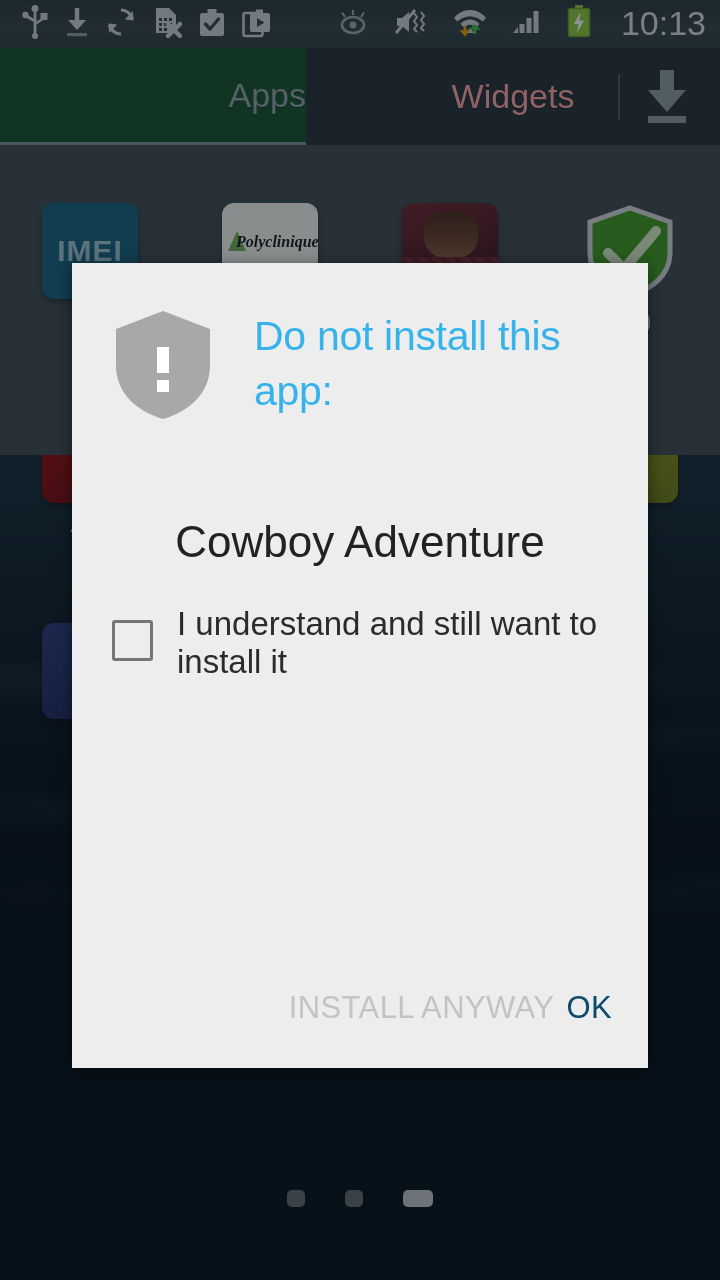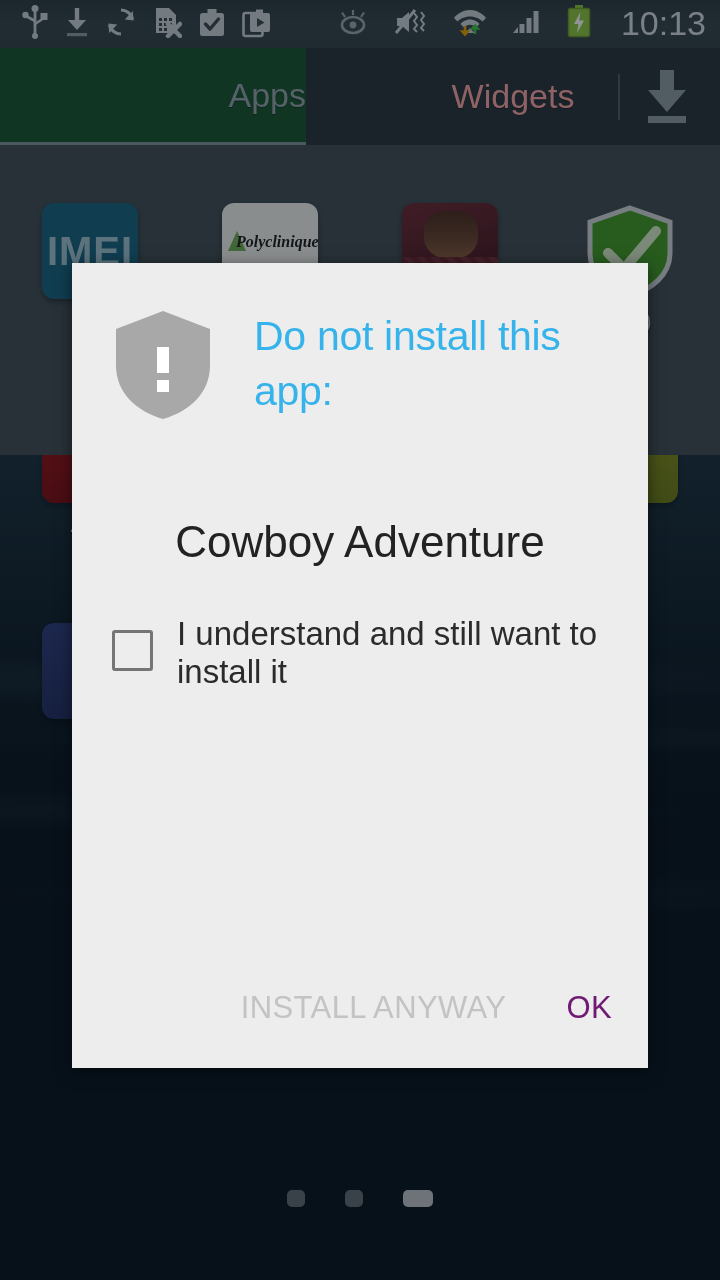--- a/index.html
+++ b/index.html
@@ -168,21 +168,21 @@
     font-size: 22px;
     text-align: center;
     line-height: 1.12;
     text-shadow: 0 1px 2px rgba(0,0,0,0.6);
     width: 176px;
     overflow: hidden;
   }
   .icon-imei {
     background: #14627f;
     color: #9fc4d2;
-    font-size: 40px;
+    font-size: 30px;
     font-weight: bold;
     letter-spacing: 1px;
   }
   .icon-poly {
     background: #f2f2ee;
     position: relative;
   }
   .icon-poly .poly-word {
     font-family: "Liberation Serif", serif;
     font-style: italic;
@@ -311,21 +311,21 @@
     color: #2b2b2b;
     font-size: 33px;
     line-height: 1.16;
     padding: 0 40px;
     margin-top: 112px;
   }
   .dlg-check-row {
     display: flex;
     align-items: flex-start;
     padding: 0 40px 0 40px;
-    margin-top: 48px;
+    margin-top: 38px;
   }
   .checkbox {
     flex: 0 0 auto;
     width: 41px;
     height: 41px;
     border: 3px solid #757575;
     border-radius: 3px;
     background: #ededed;
     margin-top: 15px;
     box-sizing: border-box;
@@ -346,21 +346,21 @@
   .btn {
     background: transparent;
     border: 0;
     font-family: "Liberation Sans", sans-serif;
     font-size: 31px;
     letter-spacing: 0.4px;
     padding: 8px 6px;
     cursor: default;
   }
   .btn-disabled { color: #c3c3c3; }
-  .btn-ok { color: #701a75; margin-left: 48px; }
+  .btn-ok { color: #0c4a6e; }
 </style>
 </head>
 <body>
 
 <div id="screen">
 
   <div class="wallpaper"></div>
   <div class="wallpaper-streaks"></div>
 
   <div class="drawer">

